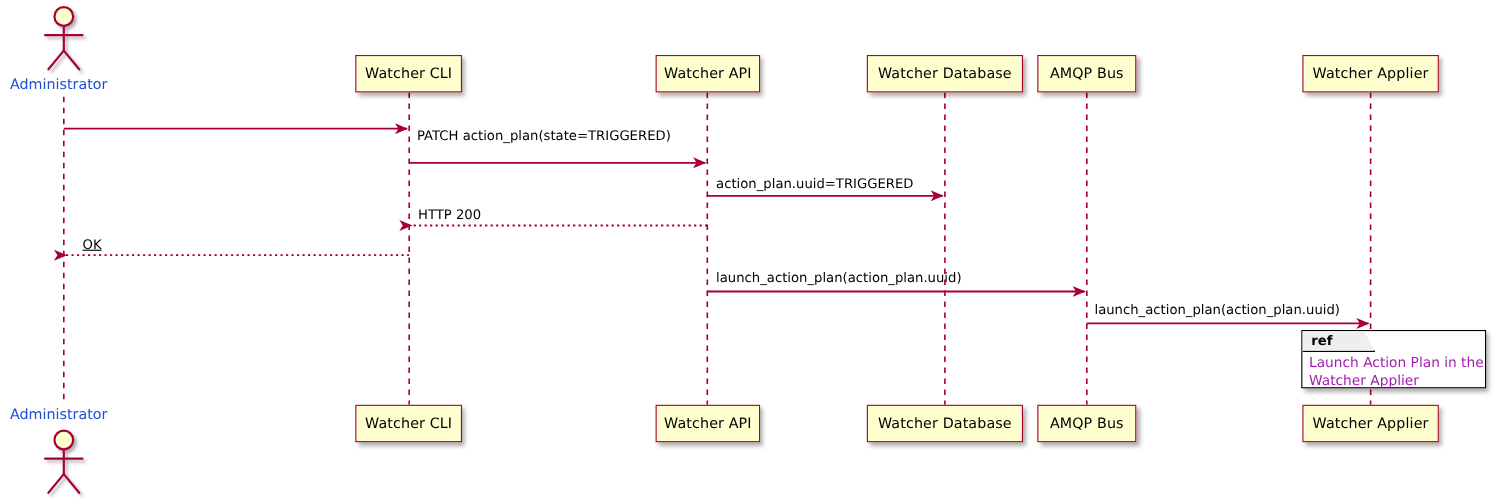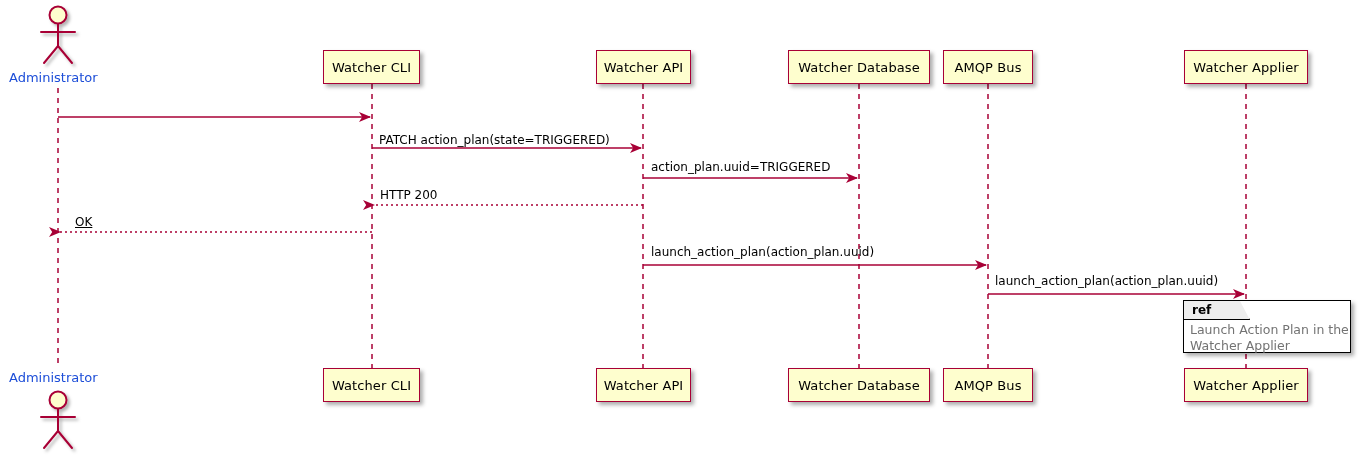--- a/index.html
+++ b/index.html
@@ -80,21 +80,21 @@
     padding: 0 10px 0 8px;
   }
   .ref-tab-clip {
     clip-path: polygon(0 0, calc(100% - 10px) 0, 100% 100%, 0 100%);
   }
   .ref-body {
     position: absolute;
     left: 6px;
     top: 21px;
     font-size: 12.5px;
-    color: #737373;
+    color: #a21caf;
     line-height: 16px;
     white-space: pre-line;
   }
 </style>
 </head>
 <body>
 
 <div id="diagram">
 
   <svg class="layer" viewBox="0 0 1362 456">
@@ -195,21 +195,21 @@
 
   <div class="participant" style="left:1184px; top:368px; width:124px; height:34px;">
     <span>Watcher Applier</span>
   </div>
 
   <div class="actor-label" style="left:9px; top:70px;">Administrator</div>
 
   <div class="actor-label" style="left:9px; top:370px;">Administrator</div>
 
 
-  <div class="msg-label" style="left:379px; top:134px;">PATCH action_plan(state=TRIGGERED)</div>
+  <div class="msg-label" style="left:379px; top:117px;">PATCH action_plan(state=TRIGGERED)</div>
 
   <div class="msg-label" style="left:651px; top:161px;">action_plan.uuid=TRIGGERED</div>
 
   <div class="msg-label" style="left:380px; top:189px;">HTTP 200</div>
 
   <div class="msg-label" style="left:75px; top:216px;text-decoration:underline;">OK</div>
 
   <div class="msg-label" style="left:651px; top:246px;">launch_action_plan(action_plan.uuid)</div>
 
   <div class="msg-label" style="left:995px; top:275px;">launch_action_plan(action_plan.uuid)</div>

